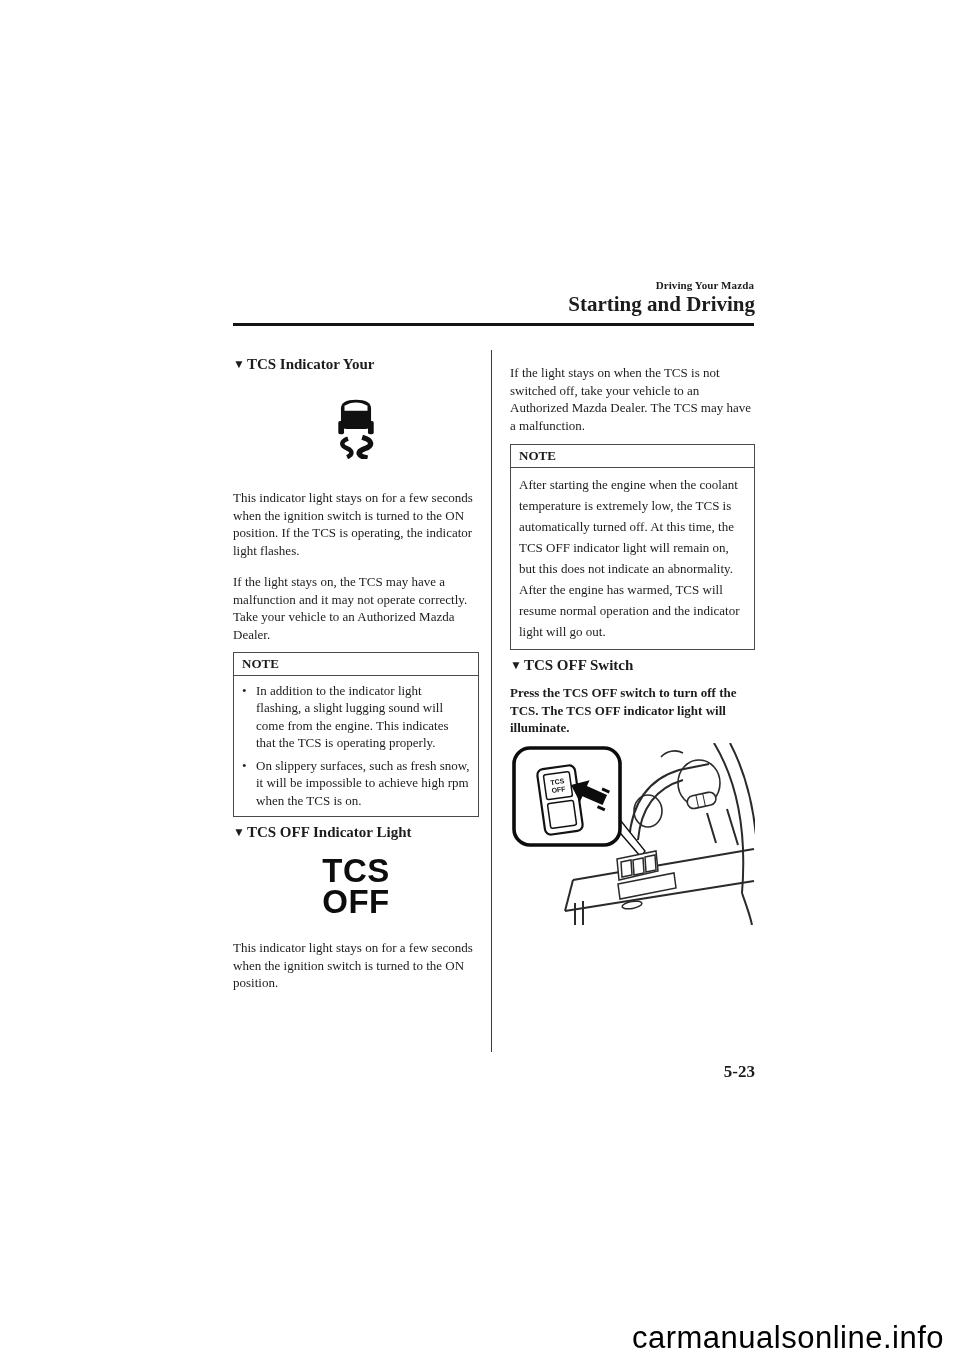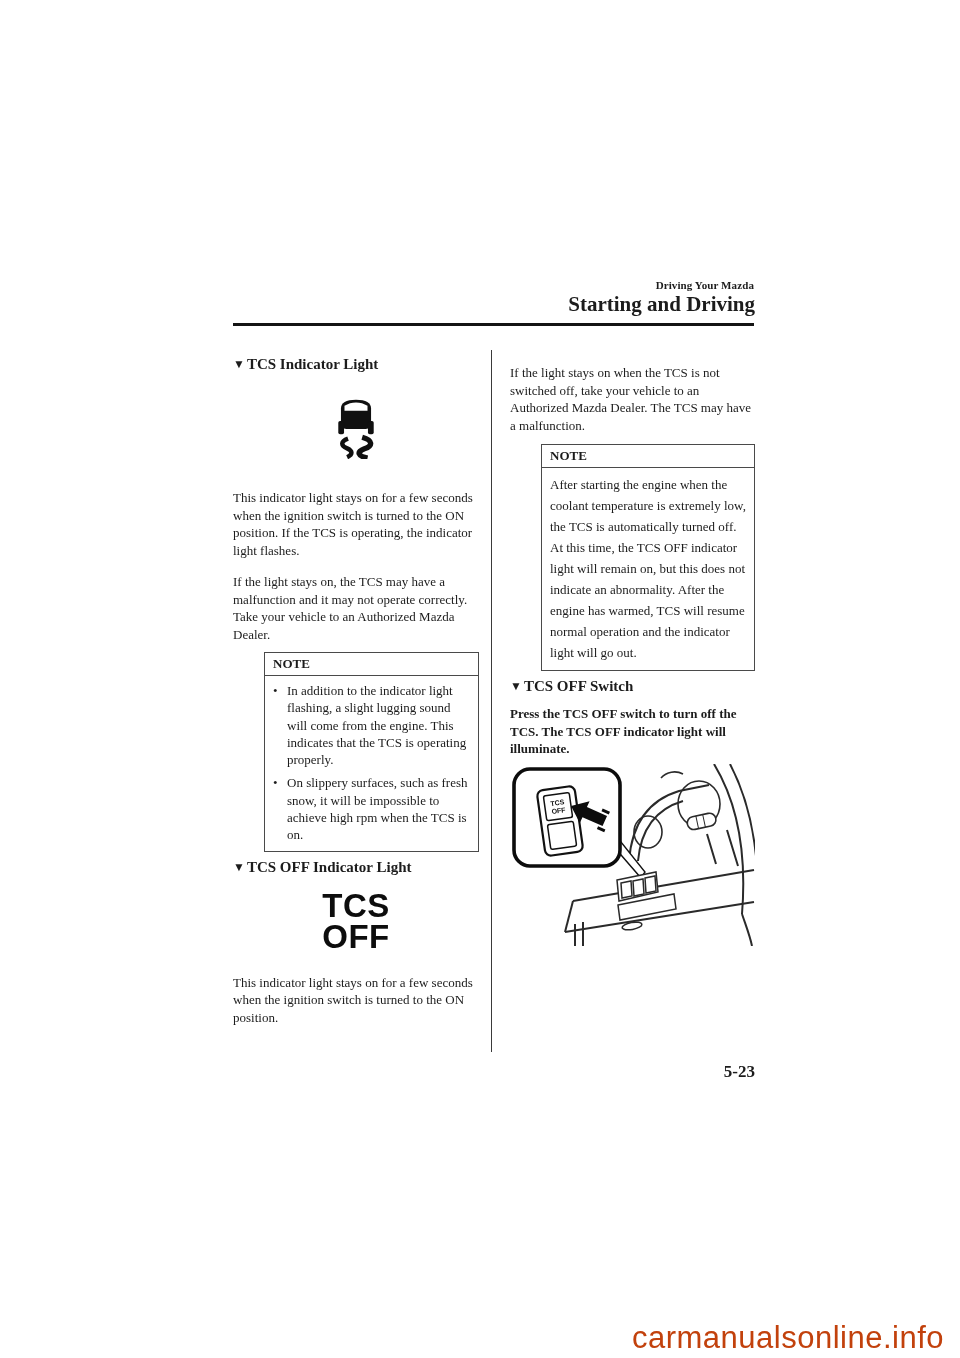--- a/index.html
+++ b/index.html
@@ -37,21 +37,21 @@
   h3.sec .mk { font-size: 12px; margin-right: 2px; transform: translateY(-1px); }
   p.body-text {
     font-size: 13px; line-height: 17.5px; margin-top: 14px;
   }
   p.body-text.first { margin-top: 15px; }
   p.body-text.tight { margin-top: 0; }
   p.body-text.after-icon { margin-top: 26px; }
   p.body-text.after-graphic { margin-top: 22px; }
   .icon-wrap { margin: 24px auto 0; width: 54px; }
   .note-box {
-    border: 1px solid #4a4a4a; margin-top: 9px; margin-left: 31px;
+    border: 1px solid #4a4a4a; margin-top: 9px;
   }
   .note-head {
     font-size: 13px; font-weight: bold;
     padding: 3px 8px 3px 8px;
     border-bottom: 1px solid #4a4a4a;
   }
   .note-body { padding: 6px 8px 7px 8px; }
   .note-body p { font-size: 13px; line-height: 21px; }
   .bullet-item {
     display: flex; font-size: 13px; line-height: 17.3px; margin-top: 6px;
@@ -67,42 +67,42 @@
   .sec2 { margin-top: 16px; }
   .sec3 { margin-top: 17px; }
   .illus { margin-top: 6px; width: 245px; height: 182px; }
   .page-number {
     position: absolute; top: 1062px; right: 205px;
     font-size: 17px; font-weight: bold;
   }
   .watermark {
     position: absolute; top: 1320px; right: 16px;
     font-family: "Liberation Sans", sans-serif;
-    font-size: 31px; color: #c2410c; letter-spacing: 0.5px;
+    font-size: 31px; color: #000000; letter-spacing: 0.5px;
   }
   svg text {
     font-family: "Liberation Sans", sans-serif;
     font-weight: bold;
   }
 </style>
 </head>
 <body>
 
 <div>
 
   <div class="eyebrow">Driving Your Mazda</div>
   <div class="doc-title">Starting and Driving</div>
   <div class="head-rule"></div>
   <div class="col-divider"></div>
 
   <section class="col left">
 
     <h3 class="sec">
       <span class="mk">▼</span>
-      <span>TCS Indicator Light</span>
+      <span>TCS Indicator Your</span>
     </h3>
 
     <div class="icon-wrap">
       <svg width="54" height="62" viewBox="0 0 60 70" aria-hidden="true">
         <path d="M13,30 L13,13 Q13,3 30,3 Q47,3 47,13 L47,30 Q47,36 41,36 L19,36 Q13,36 13,30 Z" fill="#101010"></path>
         <path d="M17,15.5 L43,15.5 L43,10 Q37,6.2 30,6.2 Q23,6.2 17,10 Z" fill="#ffffff"></path>
         <rect x="10" y="27" width="6.5" height="15" rx="2" fill="#101010"></rect>
         <rect x="43.5" y="27" width="6.5" height="15" rx="2" fill="#101010"></rect>
         <path d="M21,47 C12.5,50 12.5,55 20,58 C26.5,61 26.5,65 20,68" stroke="#101010" stroke-width="5" fill="none"></path>
         <path d="M37,45.5 C49,49 49.5,55 39.5,58.5 C30.5,62 31.5,66.5 43,69" stroke="#101010" stroke-width="6" fill="none"></path>

